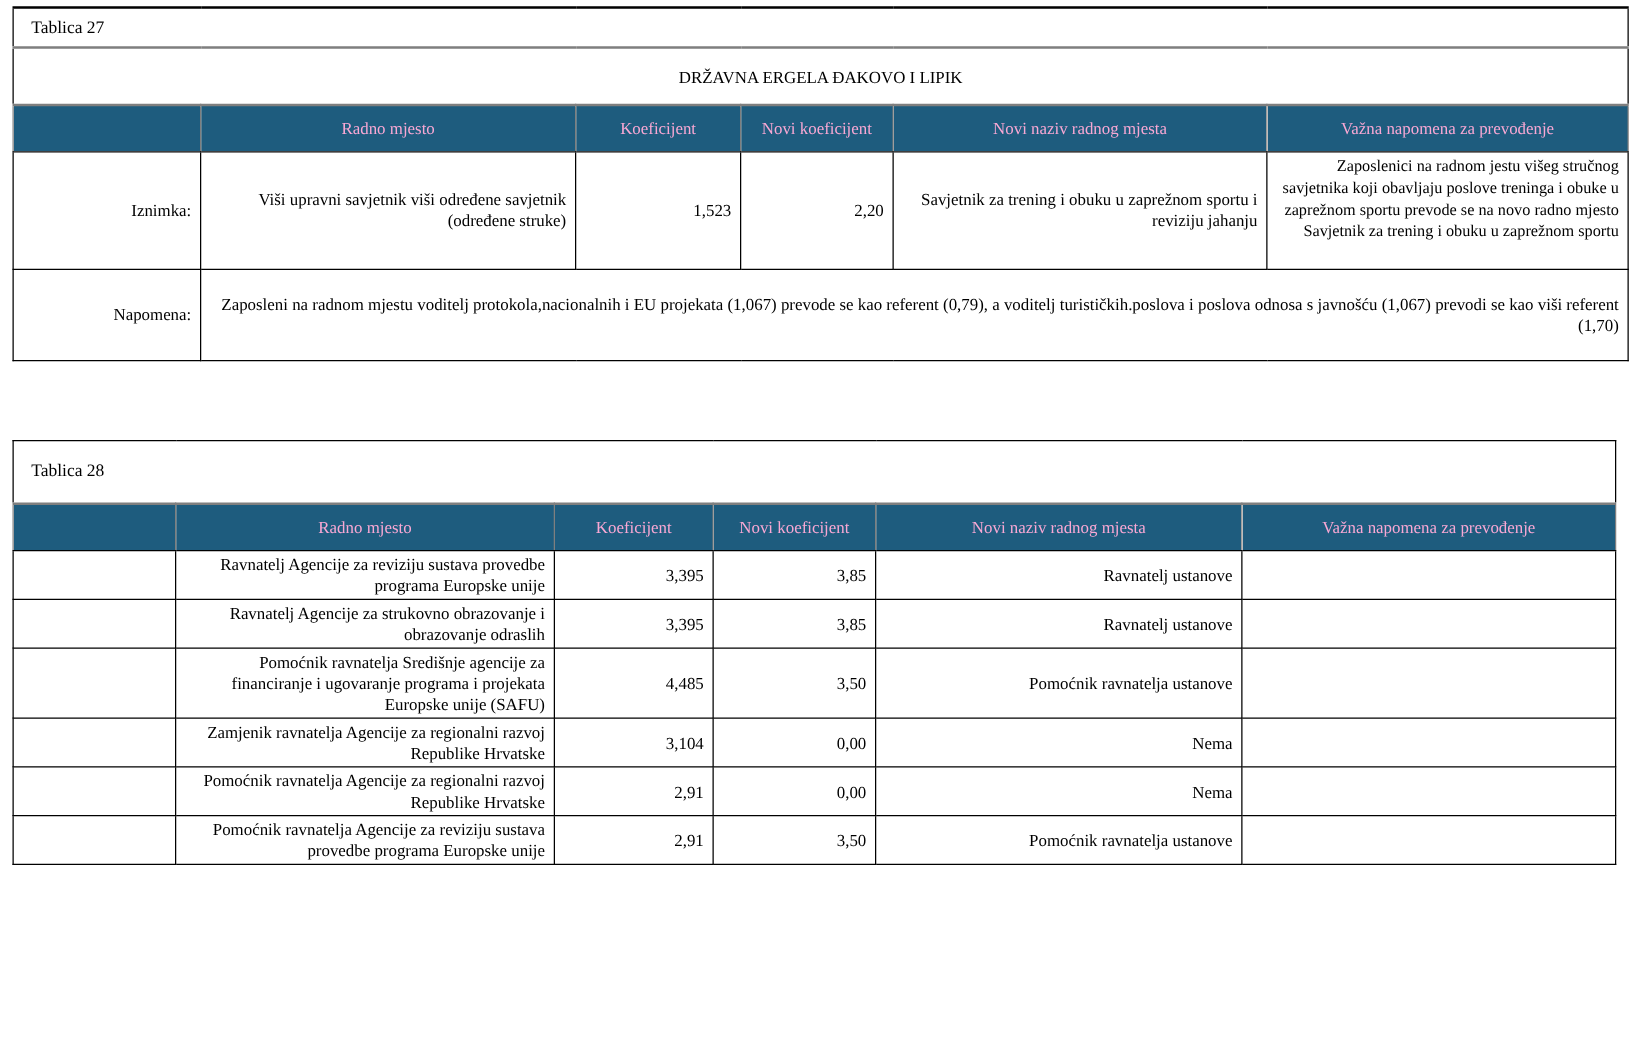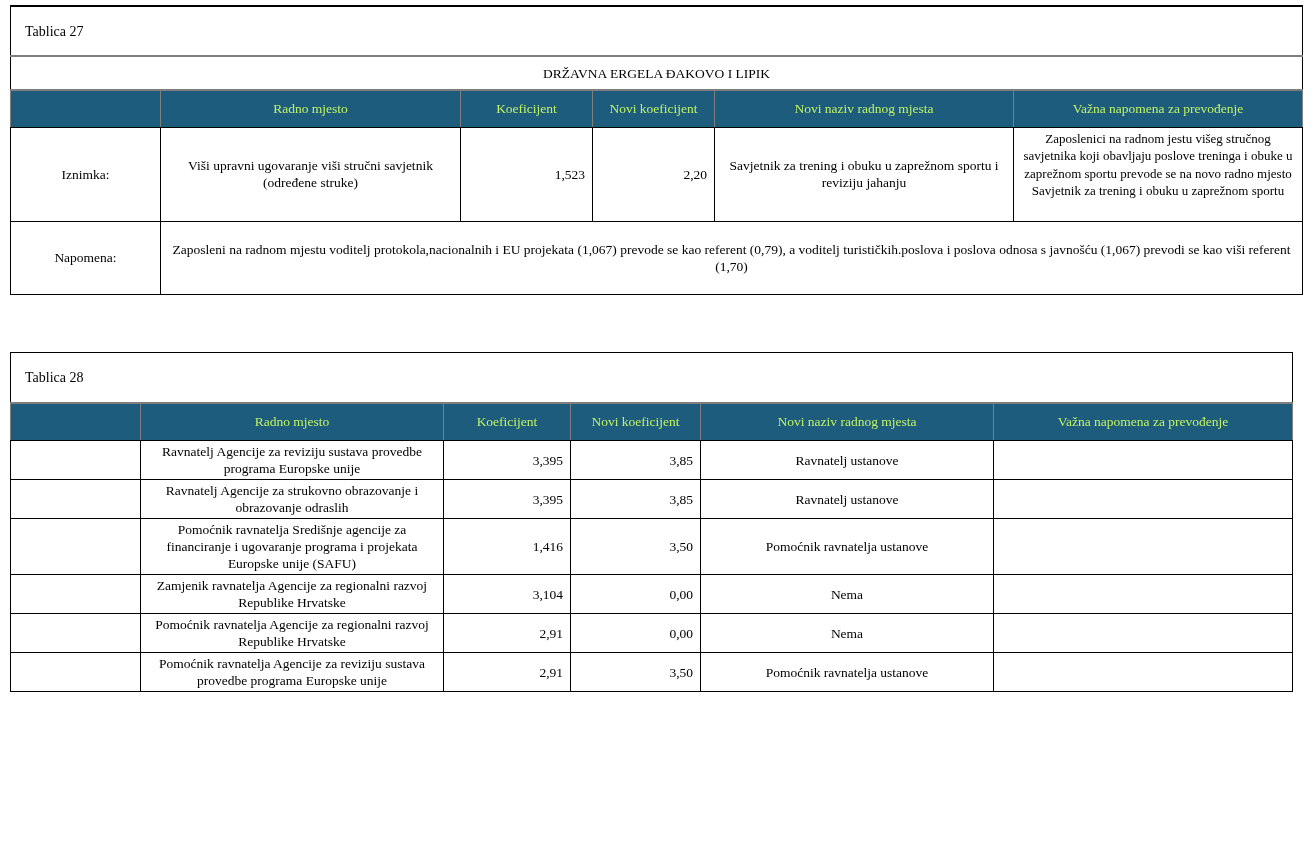--- a/index.html
+++ b/index.html
@@ -34,27 +34,27 @@
   
   tr.title-row td{
     border-bottom:2px solid #7f7f7f;
     text-align:center;
     vertical-align:middle;
     font-size:13.5px;
   }
   
   tr.head-row th{
     background:#1e5c7e;
-    color:#bef264;
+    color:#f9a8d4;
     text-align:center;
     vertical-align:middle;
     border:1px solid #7f7f7f;
     border-bottom:1px solid #000;
   }
-  td.lft{text-align:center;vertical-align:middle;margin-top:41px;}
+  td.lft{text-align:right;vertical-align:middle;margin-top:41px;}
   td.ctr{text-align:right;vertical-align:middle;}
   td.top{vertical-align:top;}
   td.note-long{font-size:13px;line-height:17.5px;padding:2px 6px;}
   #t27{left:10px;top:5px;width:1292px;border-top:2px solid #000;}
   #t28{left:10px;top:352px;width:1282px;}
 </style>
 </head>
 <body>
 
 <div class="page">
@@ -62,37 +62,37 @@
   <table class="doc" id="t27">
     <colgroup>
       <col style="width:150px">
         <col style="width:300px">
         <col style="width:132px">
       <col style="width:122px">
         <col style="width:299px">
         <col style="width:289px">
     </colgroup>
     <tbody>
-        <tr class="label-row" style="height:50px">
+        <tr class="label-row" style="height:32px">
       <td colspan="6">Tablica 27</td>
     </tr>
-    <tr class="title-row" style="height:34px">
+    <tr class="title-row" style="height:46px">
       <td colspan="6">DRŽAVNA ERGELA ĐAKOVO I LIPIK</td>
     </tr>
     <tr class="head-row" style="height:37px">
       <th></th>
       <th>Radno mjesto</th>
       <th>Koeficijent</th>
       <th>Novi koeficijent</th>
       <th>Novi naziv radnog mjesta</th>
       <th>Važna napomena za prevođenje</th>
     </tr>
     <tr style="height:94px">
       <td class="lft">Iznimka:</td>
-      <td class="lft">Viši upravni ugovaranje viši stručni savjetnik (određene struke)</td>
+      <td class="lft">Viši upravni savjetnik viši određene savjetnik (određene struke)</td>
       <td class="ctr">1,523</td>
       <td class="ctr">2,20</td>
       <td class="lft">Savjetnik za trening i obuku u zaprežnom sportu i reviziju jahanju</td>
       <td class="lft top note-long">Zaposlenici na radnom jestu višeg stručnog savjetnika koji obavljaju poslove treninga i obuke u zaprežnom sportu prevode se na novo radno mjesto Savjetnik za trening i obuku u zaprežnom sportu</td>
     </tr>
     <tr style="height:73px">
       <td class="lft">Napomena:</td>
       <td class="lft" colspan="5">Zaposleni na radnom mjestu voditelj protokola,nacionalnih i EU projekata (1,067) prevode se kao referent (0,79), a voditelj turističkih.poslova i poslova odnosa s javnošću (1,067) prevodi se kao viši referent (1,70)</td>
     </tr>
   </tbody>
@@ -132,21 +132,21 @@
       <td class="lft"></td>
       <td class="lft">Ravnatelj Agencije za strukovno obrazovanje i obrazovanje odraslih</td>
       <td class="ctr">3,395</td>
       <td class="ctr">3,85</td>
       <td class="lft">Ravnatelj ustanove</td>
       <td class="lft"></td>
     </tr>
     <tr style="height:56px">
       <td class="lft"></td>
       <td class="lft">Pomoćnik ravnatelja Središnje agencije za financiranje i ugovaranje programa i projekata Europske unije (SAFU)</td>
-      <td class="ctr">1,416</td>
+      <td class="ctr">4,485</td>
       <td class="ctr">3,50</td>
       <td class="lft">Pomoćnik ravnatelja ustanove</td>
       <td class="lft"></td>
     </tr>
     <tr style="height:38px">
       <td class="lft"></td>
       <td class="lft">Zamjenik ravnatelja Agencije za regionalni razvoj Republike Hrvatske</td>
       <td class="ctr">3,104</td>
       <td class="ctr">0,00</td>
       <td class="lft">Nema</td>

